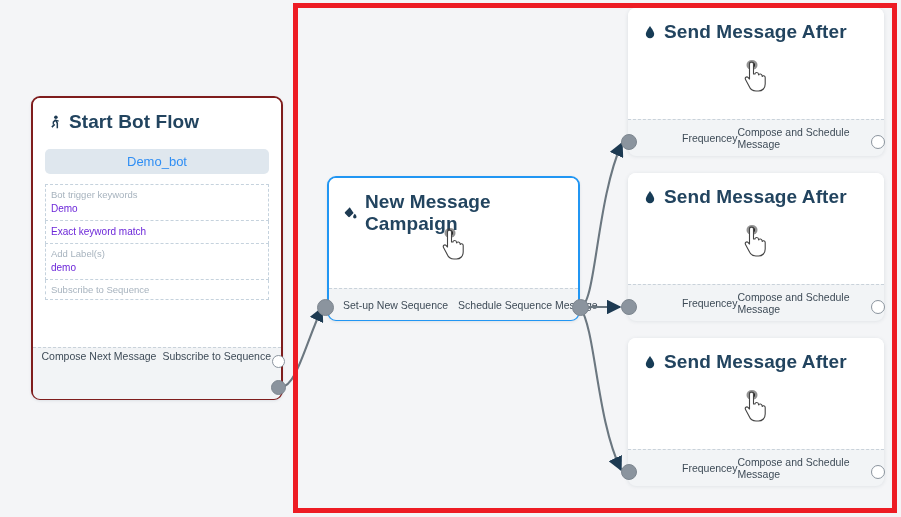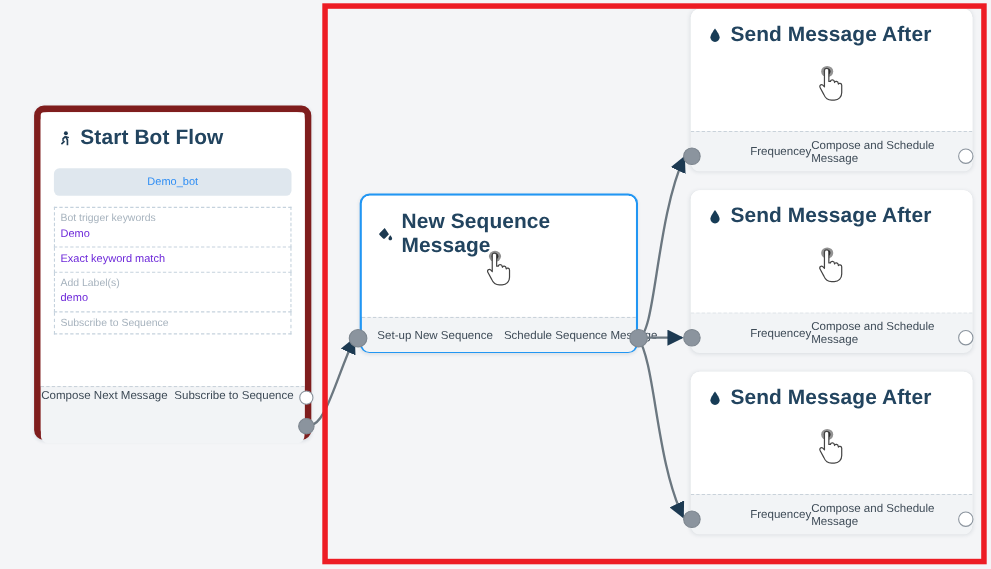--- a/index.html
+++ b/index.html
@@ -28,30 +28,30 @@
   .node-title{
     display:flex;align-items:center;gap:7px;
     font-size:19px;font-weight:600;color:#22445f;
     padding:13px 0 0 14px;letter-spacing:.1px;
   }
   .node-icon{display:inline-flex;width:15px;height:16px;align-items:center;justify-content:center;}
 
   
   #start-node{
     left:31px;top:96px;width:252px;height:304px;
-    border:6px solid #7f1d1d;border-radius:9px;background:#fff;
+    border:2px solid #7f1d1d;border-radius:9px;background:#fff;
     box-shadow:0 1px 3px rgba(30,60,90,.10);
   }
   #start-node .node-body{height:249px;border-radius:7px 7px 0 0;overflow:hidden;}
   #start-node .node-footer{height:51px;border-radius:0 0 7px 7px;}
 
   .bot-pill{
     margin:16px 12px 0 12px;background:#dfe7ee;border-radius:5px;
     height:25px;display:flex;align-items:center;justify-content:center;
-    color:#2f8ef4;font-size:10px;text-align:right;
+    color:#2f8ef4;font-size:13px;text-align:right;
   }
   .field-list{margin:10px 12px 0 12px;}
   .field{
     border-bottom:1px dashed #c5d2dd;
     border-left:1px dashed #c5d2dd;border-right:1px dashed #c5d2dd;
     padding:3px 5px 3px 5px;
   }
   .field:first-child{border-top:1px dashed #c5d2dd;}
   .field-label{font-size:9.5px;color:#a7b3be;line-height:13px;}
   .field-value{font-size:10px;color:#6d28d9;line-height:16px;}
@@ -176,21 +176,21 @@
 
   <div class="node" id="seq-node">
     <div class="node-body">
       <div class="node-title">
         <span class="node-icon">
           <svg viewBox="0 0 16 16" width="15" height="15">
             <path d="M7.2 1.4 L6.2 2.4 L2.2 6.4 C1.7 6.9 1.7 7.6 2.2 8.1 L5.6 11.5 C6.1 12 6.8 12 7.3 11.5 L11.3 7.5 Z" fill="#1d3a52"></path>
             <path d="M12.6 8.3 C12.6 8.3 14.4 10.3 14.4 11.5 C14.4 12.5 13.6 13.3 12.6 13.3 C11.6 13.3 10.8 12.5 10.8 11.5 C10.8 10.3 12.6 8.3 12.6 8.3 Z" fill="#1d3a52"></path>
           </svg>
         </span>
-        <span>New Sequence Message</span>
+        <span>New Message Campaign</span>
       </div>
       <div class="hand-cursor" style="top:66px;">
         <svg viewBox="0 0 44 44">
           <ellipse cx="18" cy="11" rx="5.5" ry="5" fill="#3a3a3a" opacity="0.55"></ellipse>
           <ellipse cx="18" cy="11" rx="3" ry="2.8" fill="#1a1a1a" opacity="0.9"></ellipse>
           <path d="M15.5 10 C15.5 7.5 19.5 7.5 19.5 10 L19.5 20 L21 20 C21 18 24.5 18 24.5 20.3
                    L24.8 21 C25 19.4 28 19.6 28 21.6 L28.2 22.5 C28.6 21.2 31.2 21.6 31.2 23.4
                    L31.2 30 C31.2 34 28.5 37 24.5 37 L22 37 C18.5 37 16.2 35 15 32
                    L11.5 25.5 C10.6 23.8 12.6 22 14 23.4 L15.5 25 Z" fill="#ffffff" stroke="#444" stroke-width="1.1" stroke-linejoin="round"></path>
         </svg>

